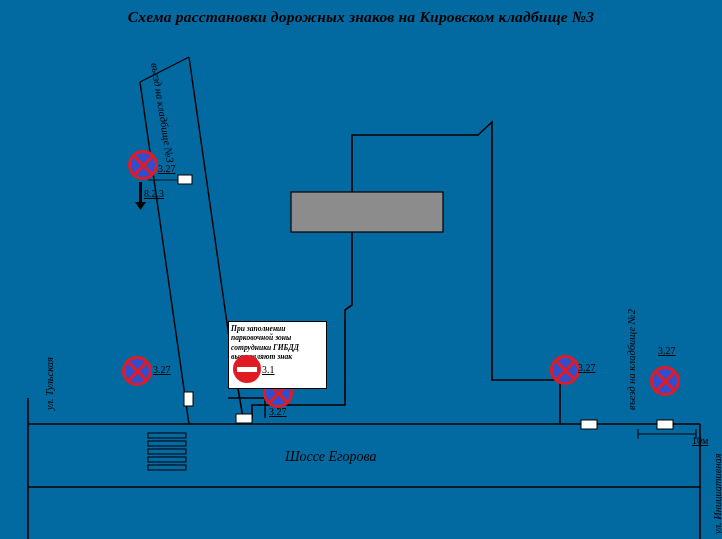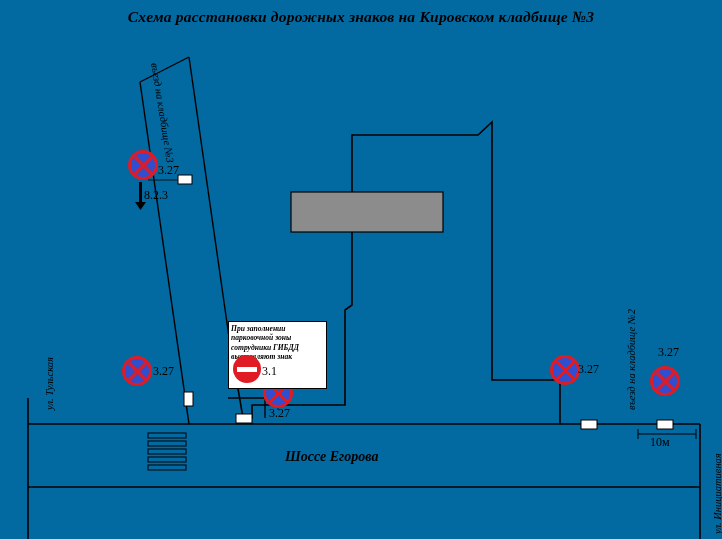--- a/index.html
+++ b/index.html
@@ -29,29 +29,30 @@
     letter-spacing: 0.2px;
   }
   svg#scene {
     position: absolute;
     left: 0;
     top: 0;
   }
   .lbl {
     position: absolute;
     font-family: "Liberation Serif", serif;
-    font-size: 12px;
+    font-size: 10px;
     color: #000000;
     white-space: nowrap;
+    text-decoration: underline;
   }
   .road-name {
     position: absolute;
     font-family: "Liberation Serif", serif;
     font-style: italic;
-    font-weight: bold;
+    font-weight: normal;
     font-size: 14px;
     color: #000000;
     white-space: nowrap;
   }
   .vert-label {
     position: absolute;
     font-family: "Liberation Serif", serif;
     font-style: italic;
     font-size: 10.5px;
     color: #000000;
@@ -218,15 +219,15 @@
   </div>
   <div class="lbl" style="left:262px; top:364px;text-align:right;">3.1</div>
 
   <div class="road-name" style="left:285px; top:449px;">Шоссе Егорова</div>
 
   <div class="vert-label" style="left:44px; top:410px; transform: rotate(-90deg);">ул. Тульская</div>
   <div class="vert-label" style="left:712px; top:534px; transform: rotate(-90deg);">ул. Инициативная</div>
   <div class="vert-label" style="left:160px; top:62px; transform: rotate(81deg);">въезд на кладбище №3</div>
   <div class="vert-label" style="left:626px; top:410px; transform: rotate(-90deg);">въезд на кладбище №2</div>
 
-  <div class="lbl" style="left:650px; top:435px;">10м</div>
+  <div class="lbl" style="left:692px; top:435px;">10м</div>
 
 </div>
 
 </body></html>

